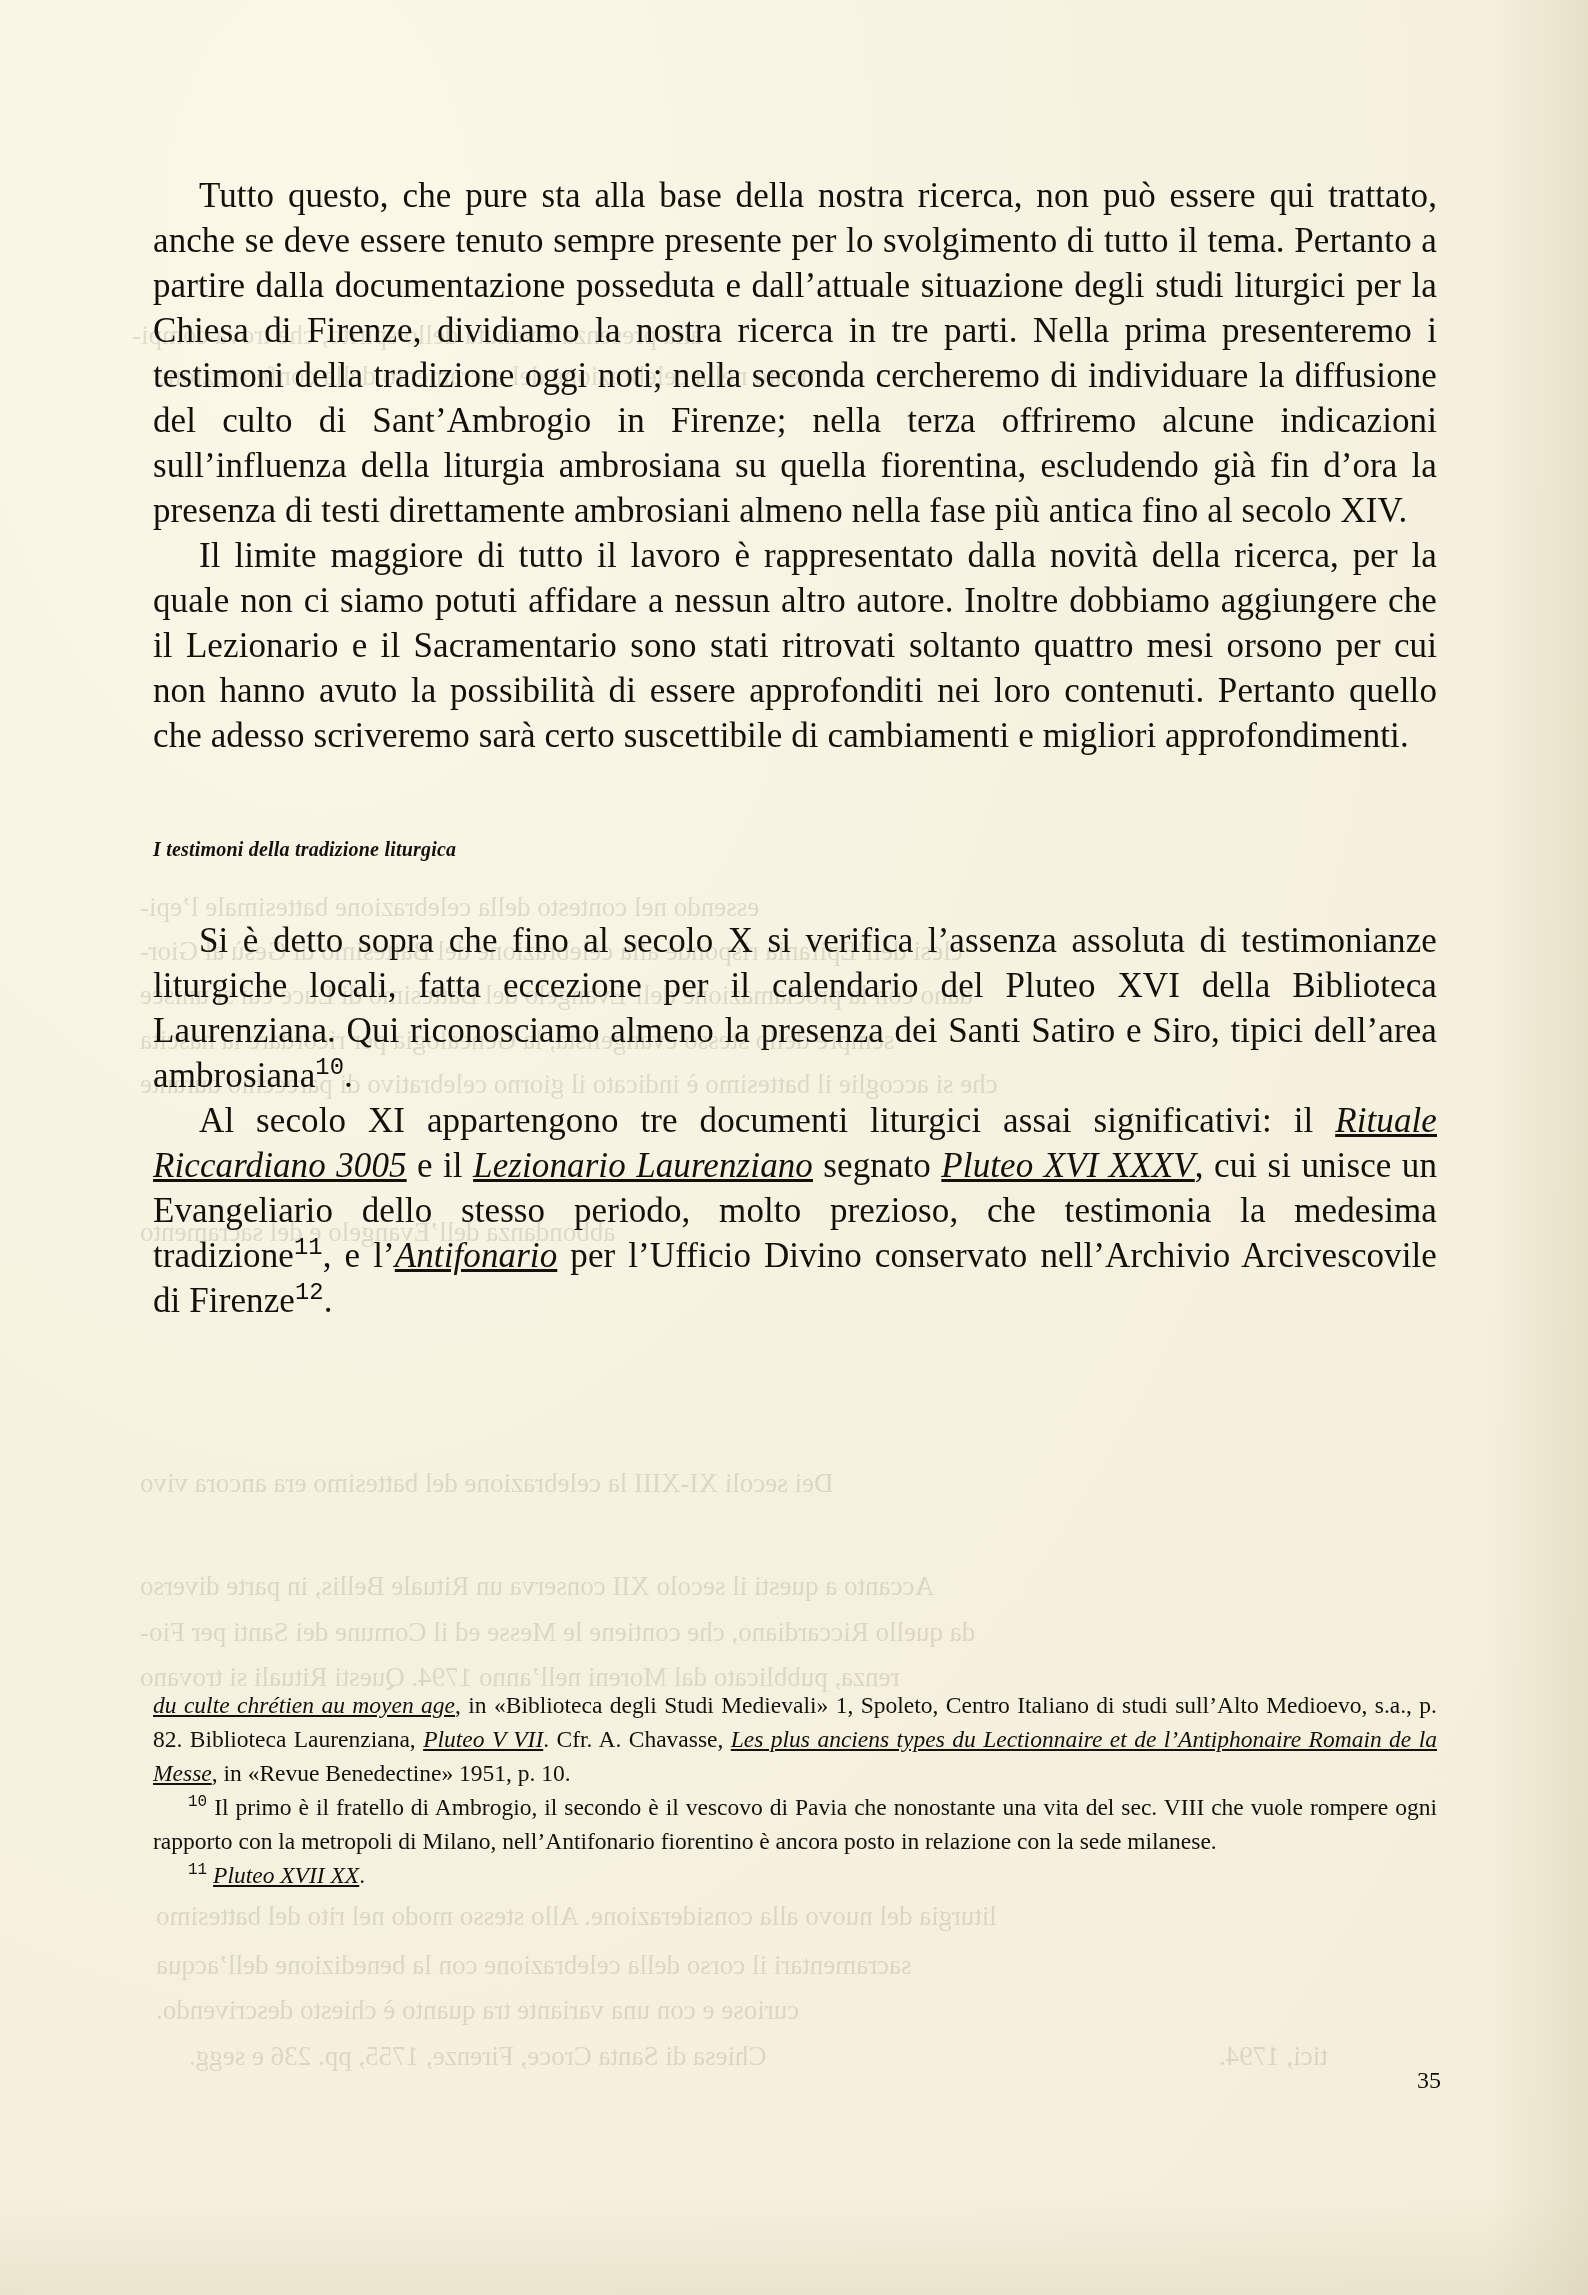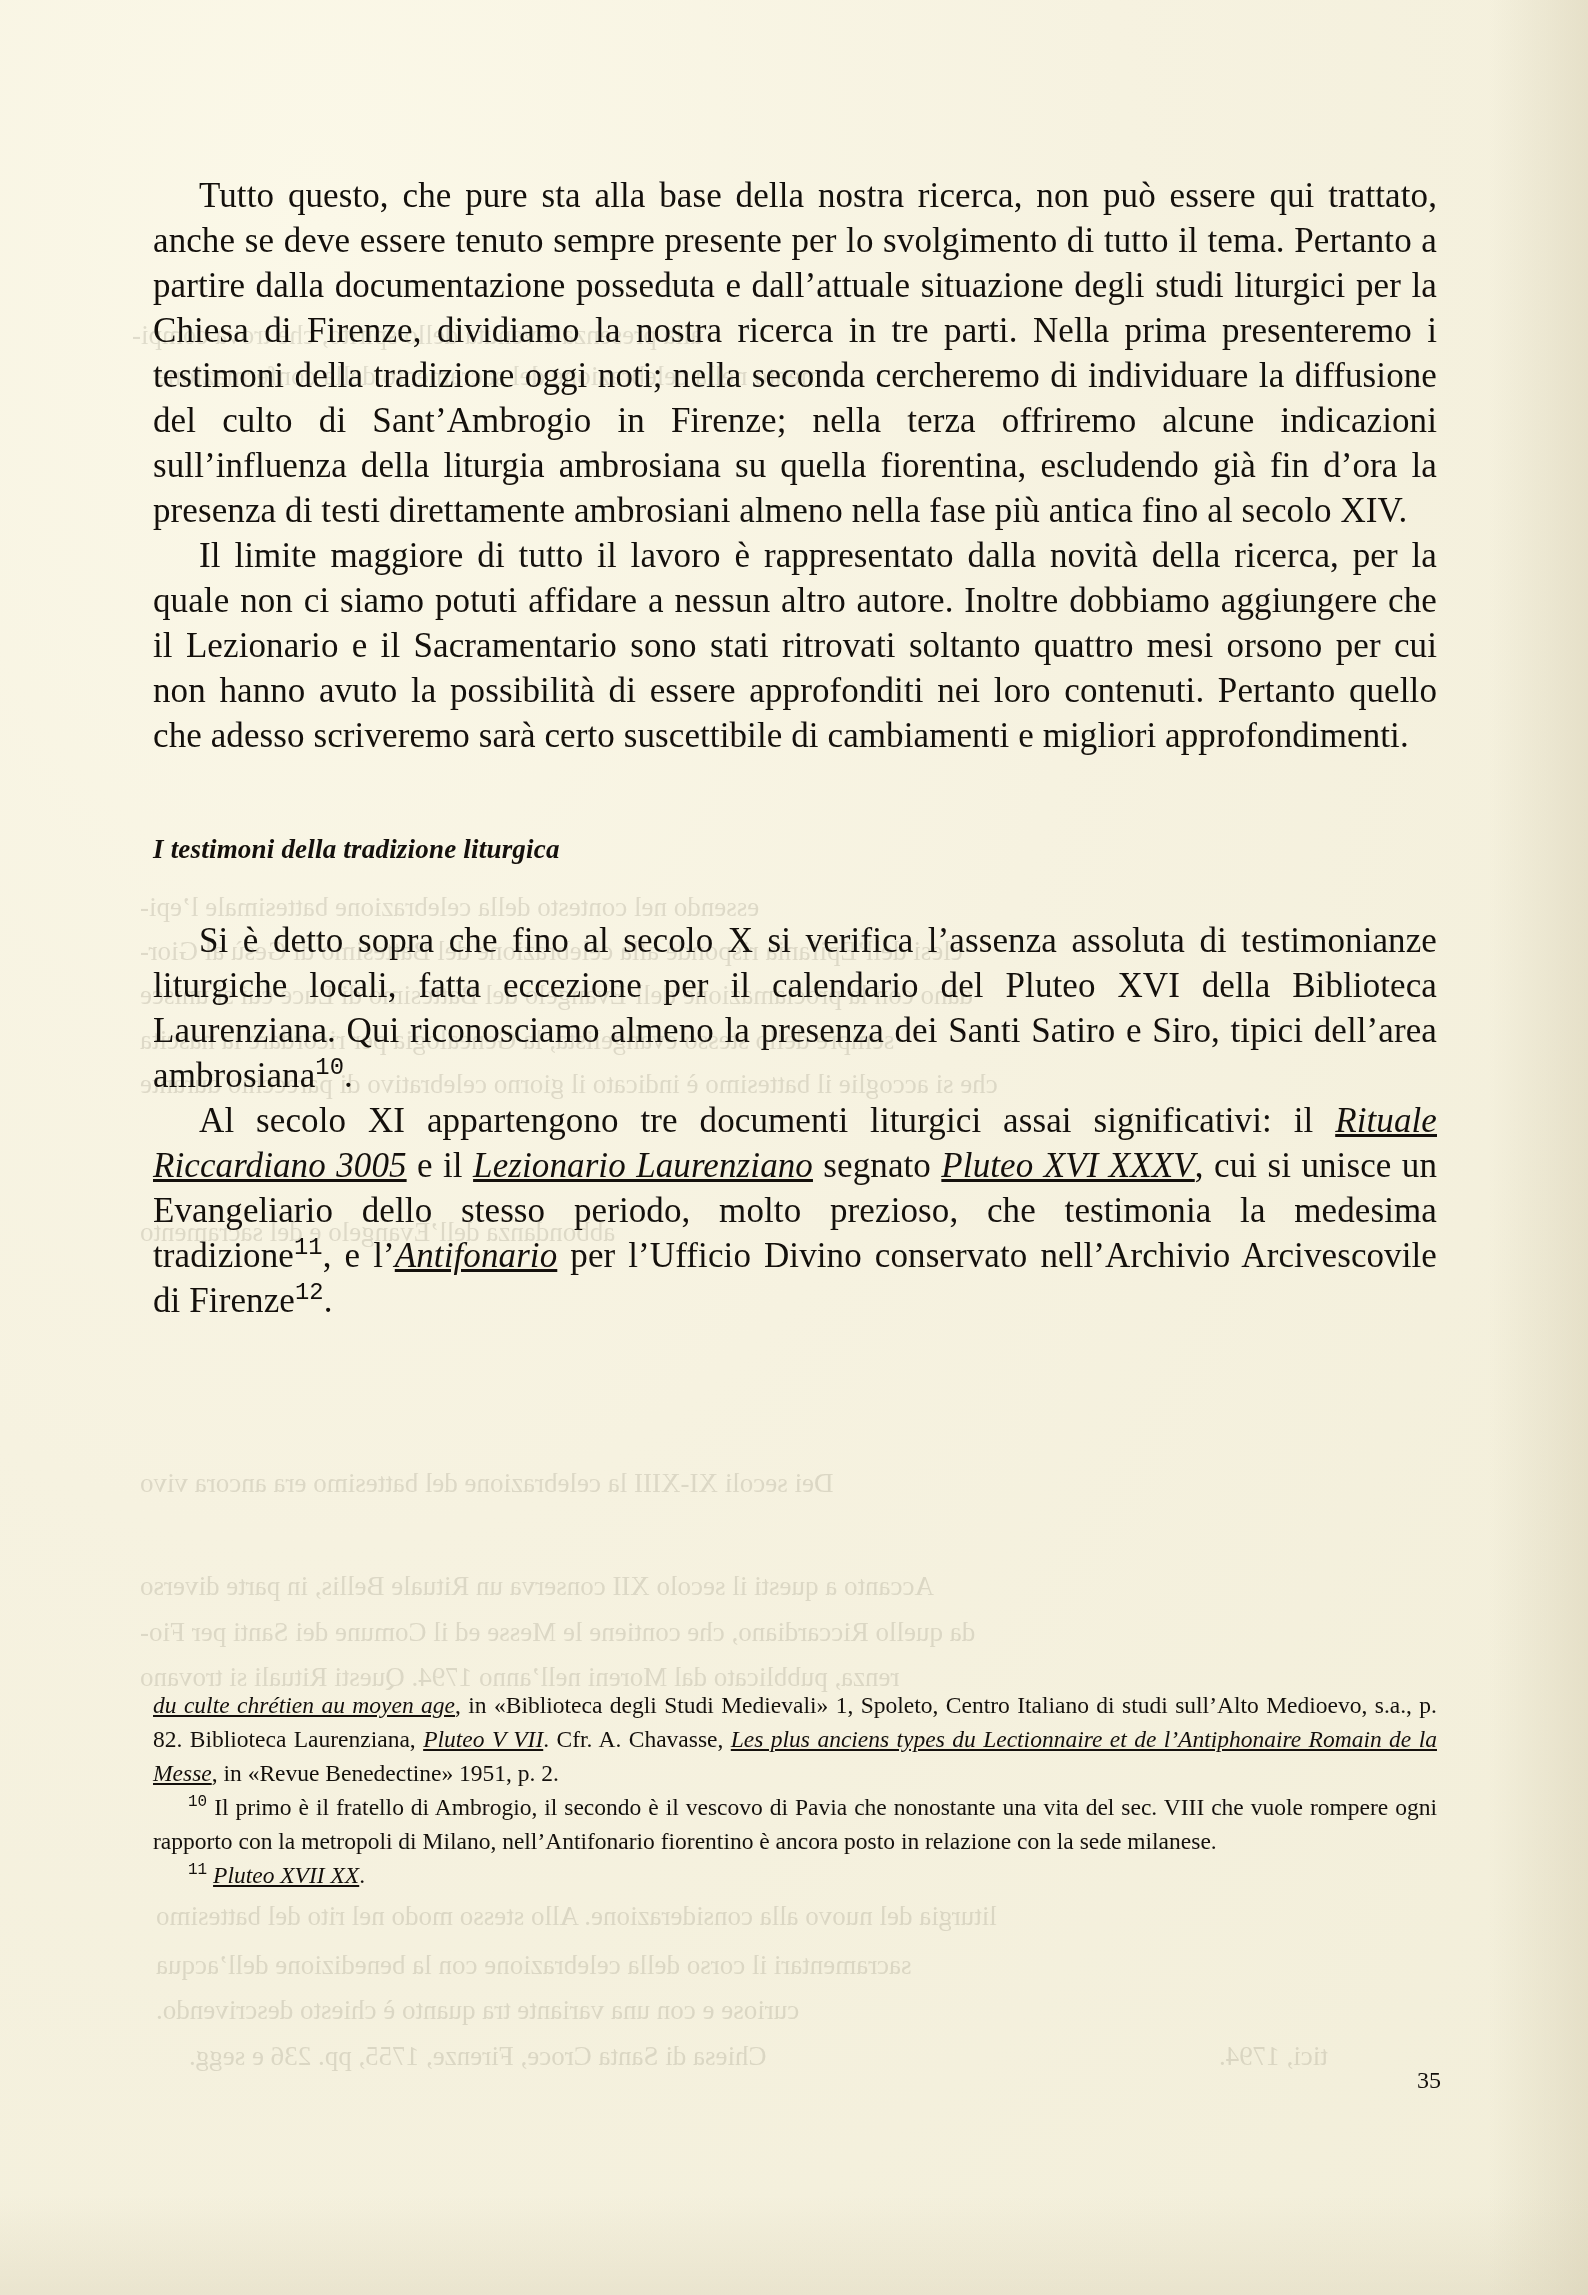--- a/index.html
+++ b/index.html
@@ -51,21 +51,21 @@
     text-align: justify;
     color: #14100c;
     text-indent: 46px;
     letter-spacing: 0.1px;
   }
   p.body-par.first {
     text-indent: 46px;
   }
   .section-title {
     margin: 0;
-    font-size: 27px;
+    font-size: 20px;
     line-height: 41px;
     font-style: italic;
     color: #14100c;
     letter-spacing: 0.2px;
   }
   .gap-before-title { height: 71px; }
   .gap-after-title { height: 48px; }
 
   .footnotes {
     position: absolute;
@@ -149,21 +149,21 @@
     <h2 class="section-title">I testimoni della tradizione liturgica</h2>
     <div class="gap-after-title"></div>
 
     <p class="body-par"><span>Si è detto sopra che fino al secolo X si verifica l’assenza assoluta di testimonianze liturgiche locali, fatta eccezione per il calendario del Pluteo XVI della Biblioteca Laurenziana. Qui riconosciamo almeno la presenza dei Santi Satiro e Siro, tipici dell’area ambrosiana</span><sup>10</sup><span>.</span></p>
     <p class="body-par"><span>Al secolo XI appartengono tre documenti liturgici assai significativi: il </span><i>Rituale Riccardiano 3005</i><span> e il </span><i>Lezionario Laurenziano</i><span> segnato </span><i>Pluteo XVI XXXV</i><span>, cui si unisce un Evangeliario dello stesso periodo, molto prezioso, che testimonia la medesima tradizione</span><sup>11</sup><span>, e l’</span><i>Antifonario</i><span> per l’Ufficio Divino conservato nell’Archivio Arcivescovile di Firenze</span><sup>12</sup><span>.</span></p>
 
   </div>
 
   <div class="footnotes">
     <hr class="fn-rule">
-    <p class="fn cont"><i>du culte chrétien au moyen age</i><span>, in «Biblioteca degli Studi Medievali» 1, Spoleto, Centro Italiano di studi sull’Alto Medioevo, s.a., p. 82. Biblioteca Laurenziana, </span><i>Pluteo V VII</i><span>. Cfr. A. Chavasse, </span><i>Les plus anciens types du Lectionnaire et de l’Antiphonaire Romain de la Messe</i><span>, in «Revue Benedectine» 1951, p. 2.</span></p>
+    <p class="fn cont"><i>du culte chrétien au moyen age</i><span>, in «Biblioteca degli Studi Medievali» 1, Spoleto, Centro Italiano di studi sull’Alto Medioevo, s.a., p. 82. Biblioteca Laurenziana, </span><i>Pluteo V VII</i><span>. Cfr. A. Chavasse, </span><i>Les plus anciens types du Lectionnaire et de l’Antiphonaire Romain de la Messe</i><span>, in «Revue Benedectine» 1951, p. 10.</span></p>
     <p class="fn indent"><sup>10</sup><span> Il primo è il fratello di Ambrogio, il secondo è il vescovo di Pavia che nonostante una vita del sec. VIII che vuole rompere ogni rapporto con la metropoli di Milano, nell’Antifonario fiorentino è ancora posto in relazione con la sede milanese.</span></p>
     <p class="fn indent"><sup>11</sup><span> </span><i>Pluteo XVII XX</i><span>.</span></p>
   </div>
 
   <div class="page-number">35</div>
 
   <div class="page-shade-right"></div>
   <div class="page-shade-bottom"></div>
 </div>
 

